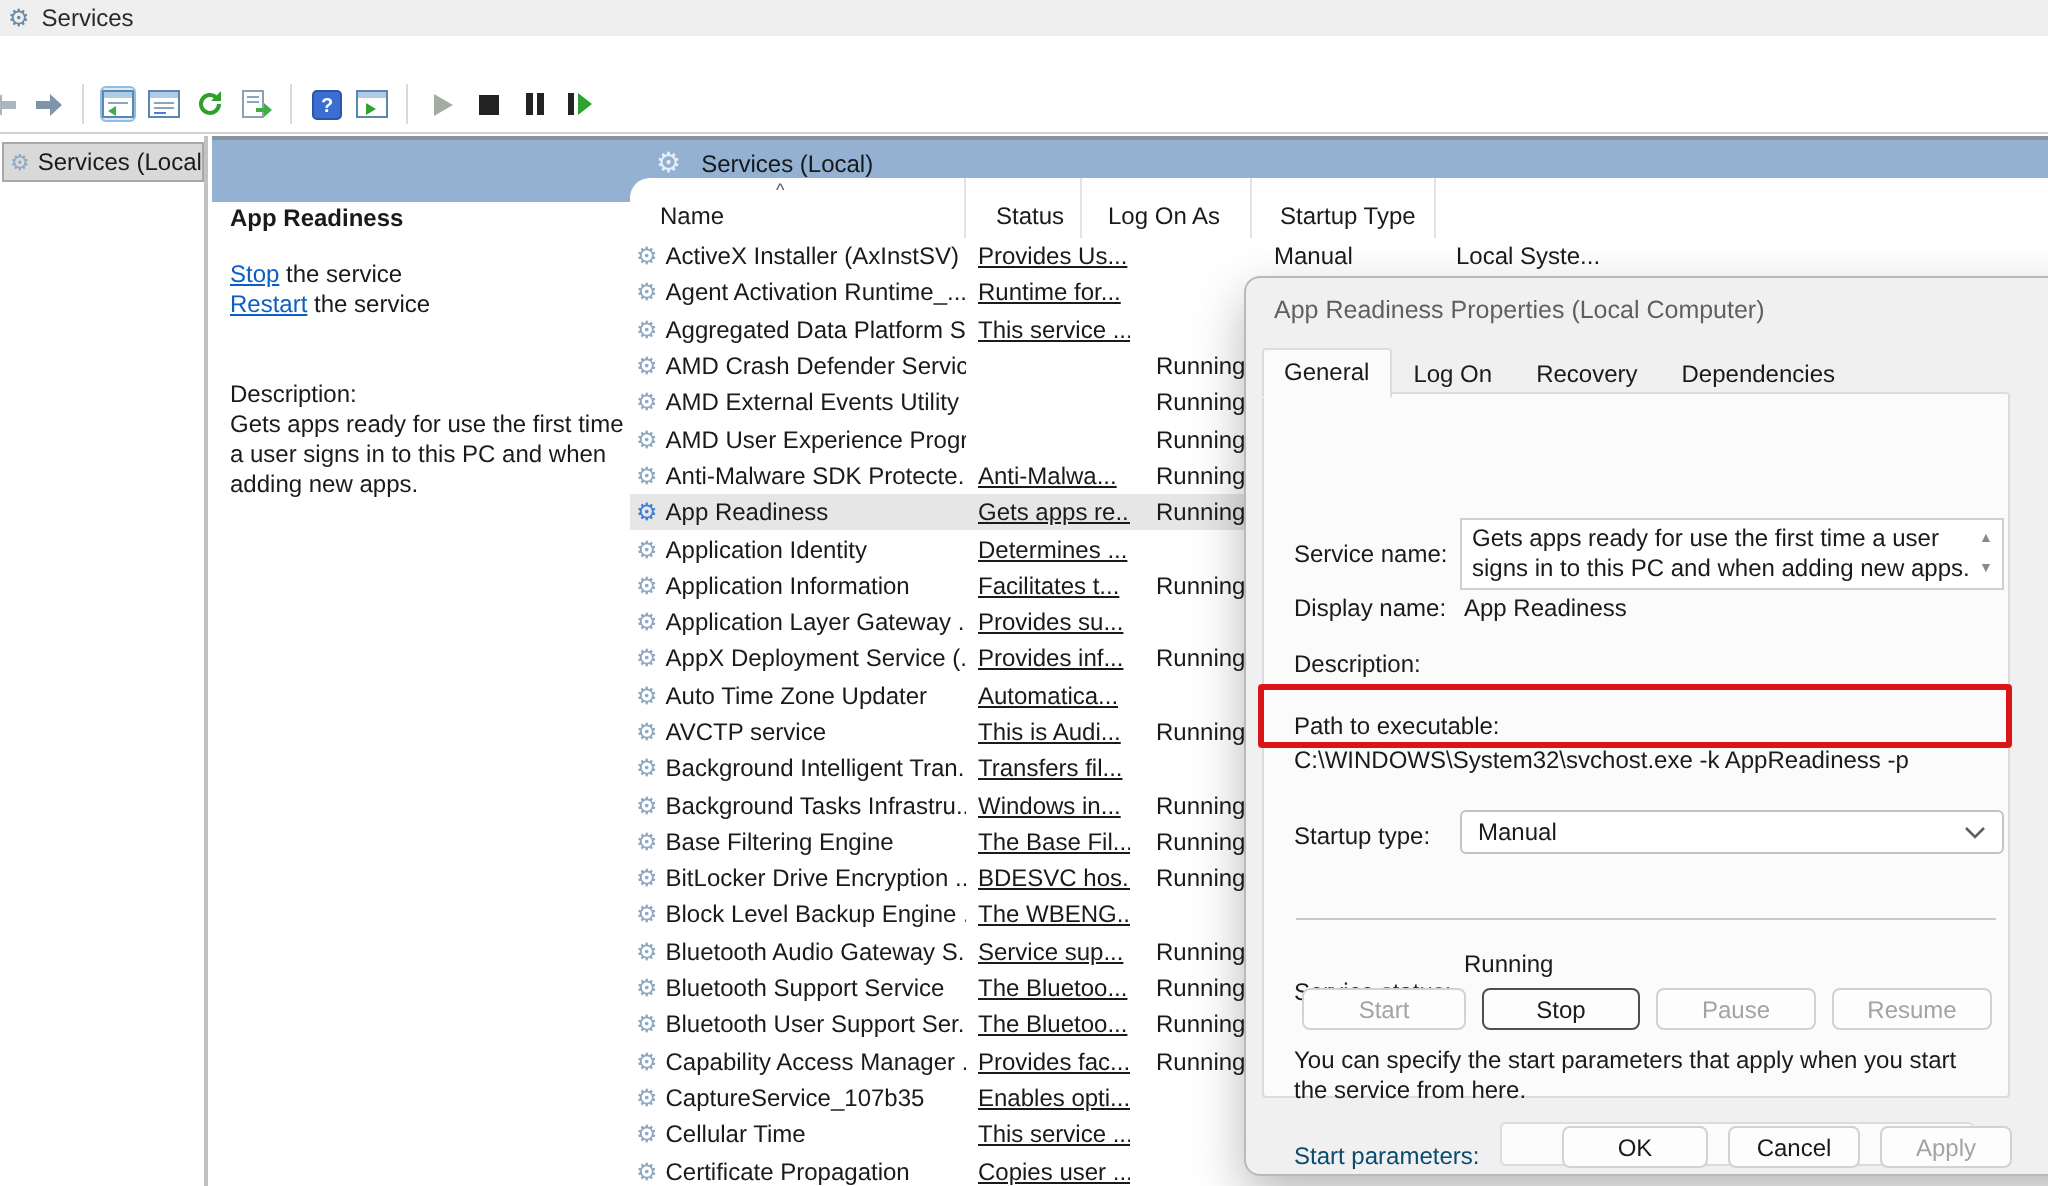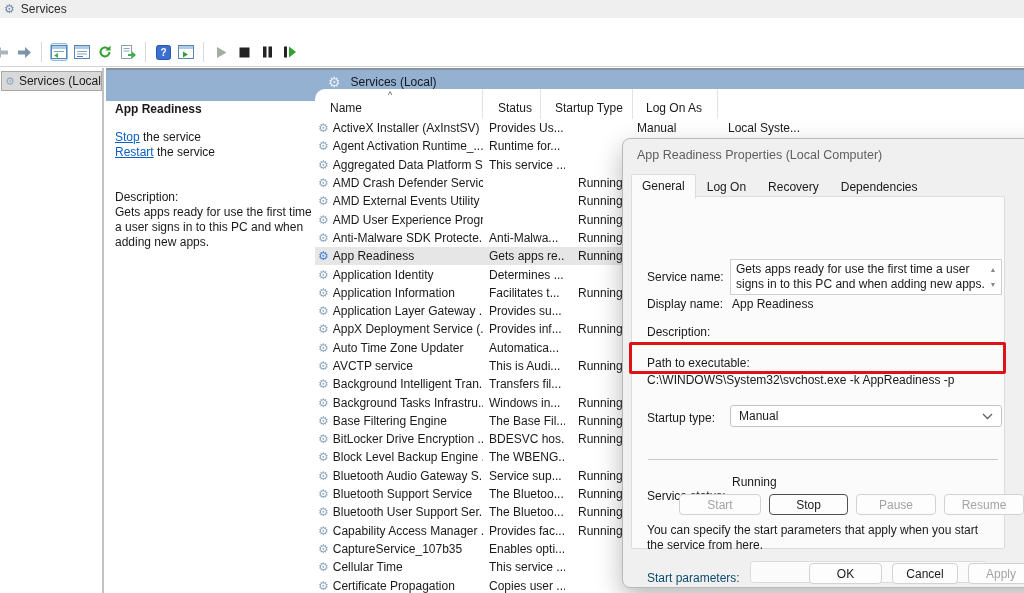--- a/index.html
+++ b/index.html
@@ -61,21 +61,21 @@
   .hcell.hc-logon{width:85px;padding-left:13px;}
   .sort-up{position:absolute;left:73px;top:1px;font-size:9px;color:#555;}
   .rows{position:absolute;left:0;top:30px;width:100%;}
   .row{display:grid;grid-template-columns:168px 82px 58px 92px 110px;height:18.3px;
     align-items:center;white-space:nowrap;}
   .row.selected{background:#e6e6e6;}
   .cell{overflow:hidden;}
   .c-name{display:flex;align-items:center;gap:4px;padding-left:3px;}
   .c-name .gear{color:#8fa8bf;font-size:12px;}
   .row.selected .c-name .gear{color:#3d7edb;}
-  .c-desc{padding-left:6px;}
+  .c-desc{padding-left:6px;text-decoration:underline;}
   .c-status{padding-left:13px;}
   .c-startup{padding-left:14px;}
   .c-logon{padding-left:13px;}
 
   
   .dialog{position:absolute;left:622px;top:138px;width:444px;height:450px;background:#f0f0f0;
     border:1px solid #b9b9b9;border-radius:8px;box-shadow:0 10px 26px rgba(0,0,0,.28);z-index:10;}
   .dlg-title{position:absolute;left:14px;top:9px;color:#5f5f5f;font-size:12.5px;}
   .dlg-close{position:absolute;right:13px;top:7px;color:#5f5f5f;font-size:14px;cursor:pointer;}
   .tabs{position:absolute;left:8px;top:37px;display:flex;z-index:2;justify-content:flex-end;}
@@ -93,21 +93,21 @@
   .path-line{position:absolute;left:15px;top:176px;white-space:nowrap;}
   .red-box{position:absolute;left:6px;top:203px;width:377px;height:32px;border:3px solid #dc1418;
     border-radius:2px;z-index:30;pointer-events:none;}
   .combo{position:absolute;left:98px;top:208px;width:272px;height:22px;background:#fff;
     border:1px solid #c3c3c3;border-radius:3px;display:flex;align-items:center;
     padding:0 8px;justify-content:space-between;cursor:pointer;}
   .combo .chev{color:#5f5f5f;}
   .hline{position:absolute;left:16px;top:262px;width:350px;height:1px;background:#c9c9c9;}
   .btn{position:absolute;height:21px;background:#fdfdfd;border:1px solid #d2d2d2;border-radius:4px;
     font-size:12px;display:flex;align-items:center;justify-content:center;
-    font-family:"Liberation Sans","DejaVu Sans",sans-serif;margin-left:28px;}
+    font-family:"Liberation Sans","DejaVu Sans",sans-serif;}
   .btn.disabled{color:#a3a3a3;}
   .btn.focused{border:1.5px solid #4f4f4f;}
   .help-text{position:absolute;left:15px;top:326px;width:336px;line-height:14.5px;}
   .sp-label{position:absolute;left:15px;top:374px;color:#0c4a6e;}
   .sp-input{position:absolute;left:118px;top:364px;width:237px;height:22px;background:#fbfbfb;
     border:1px solid #dcdcdc;border-radius:3px;}
   .svg-ic{display:block;}
 </style>
 </head>
 <body>
@@ -228,25 +228,25 @@
 
     <div class="list-panel">
       <div class="list-header">
         <div class="hcell hc-name">
           <span>Name</span>
           <span class="sort-up">^</span>
         </div>
         <div class="hcell hc-status">
             <span>Status</span>
           </div>
+        <div class="hcell hc-logon">
+            <span>Log On As</span>
+          </div>
         <div class="hcell hc-startup">
             <span>Startup Type</span>
-          </div>
-        <div class="hcell hc-logon">
-            <span>Log On As</span>
           </div>
       </div>
       <div class="rows">
           <div class="row">
     <div class="cell c-name">
       <span class="gear">⚙</span>
       <span>ActiveX Installer (AxInstSV)</span>
     </div>
     <div class="cell c-desc">Provides Us...</div>
     <div class="cell c-status"></div>

